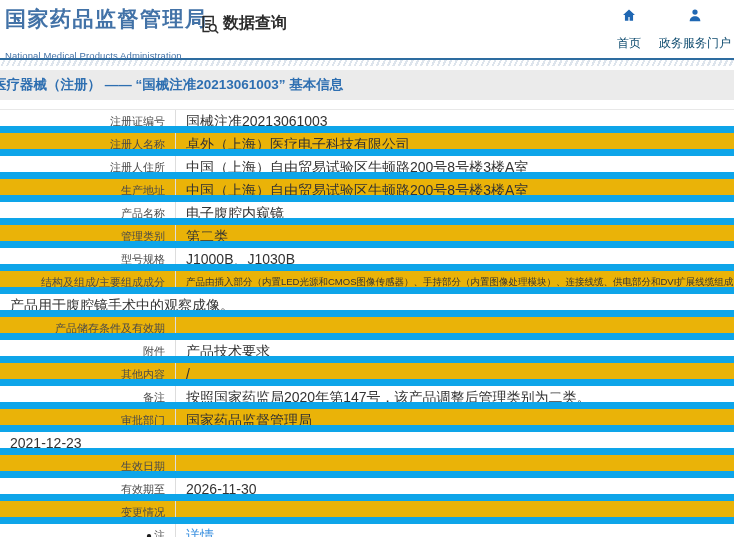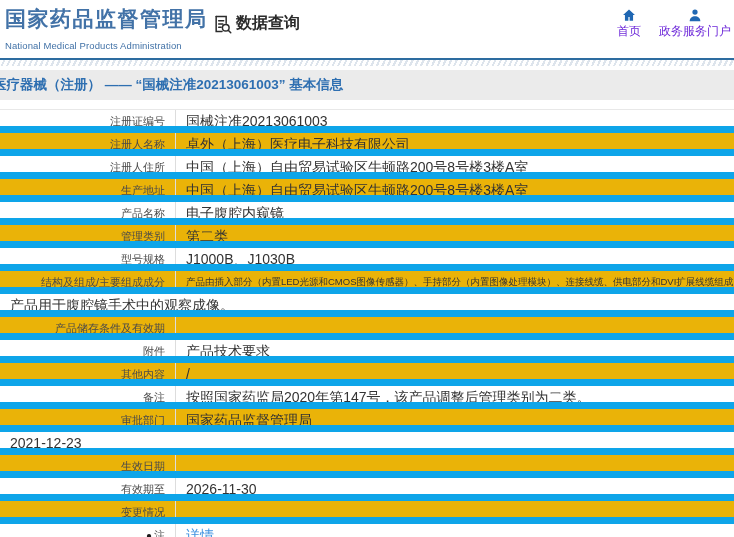--- a/index.html
+++ b/index.html
@@ -3,30 +3,30 @@
 <meta charset="utf-8">
 <style>
   * { margin:0; padding:0; box-sizing:border-box; }
   html,body { width:734px; height:537px; overflow:hidden; background:#fff;
     font-family:"Liberation Sans","DejaVu Sans",sans-serif; }
 
   
   .header { position:relative; height:58px; background:#fff; }
   .logo { position:absolute; left:5px; top:7px; }
   .logo-title { font-size:21px; font-weight:bold; color:#4272a7; letter-spacing:1.5px; line-height:24px; }
-  .logo-sub { font-size:9.5px; color:#4272a7; margin-top:9px; letter-spacing:0.1px; }
-  .query { position:absolute; left:212px; top:13px; display:flex; align-items:center; gap:4px; }
+  .logo-sub { font-size:9.5px; color:#4272a7; margin-top:19px; letter-spacing:0.1px; }
+  .query { position:absolute; left:199px; top:13px; display:flex; align-items:center; gap:4px; }
   .query-icon { width:20px; height:20px; display:block; }
   .query-label { font-size:16px; font-weight:bold; color:#2b2b2b; }
   .top-nav { position:absolute; top:8px; right:1px; display:flex; gap:8px; }
   .nav-item { display:flex; flex-direction:column; align-items:center; cursor:pointer; }
   .nav-item.home { width:40px; }
   .nav-item.portal { width:76px; }
   .nav-icon { width:16px; height:15px; display:block; }
-  .nav-label { font-size:12px; color:#6d28d9; margin-top:0; white-space:nowrap; }
+  .nav-label { font-size:12px; color:#0c4a6e; margin-top:12px; white-space:nowrap; }
 
   
   .blue-line { height:2px; background:#2d6ca0; }
   .hatch { height:6px;
     background:repeating-linear-gradient(115deg,#ffffff 0 3px,#dde4ec 3px 5px); }
   .gap1 { height:4px; background:#fff; }
 
   
   .crumb-bar { height:30px; background:#ebebeb; display:flex; align-items:center; overflow:hidden; }
   .crumb-text { font-size:13.5px; font-weight:bold; color:#2e6fb1; white-space:nowrap; margin-left:-7px; }

